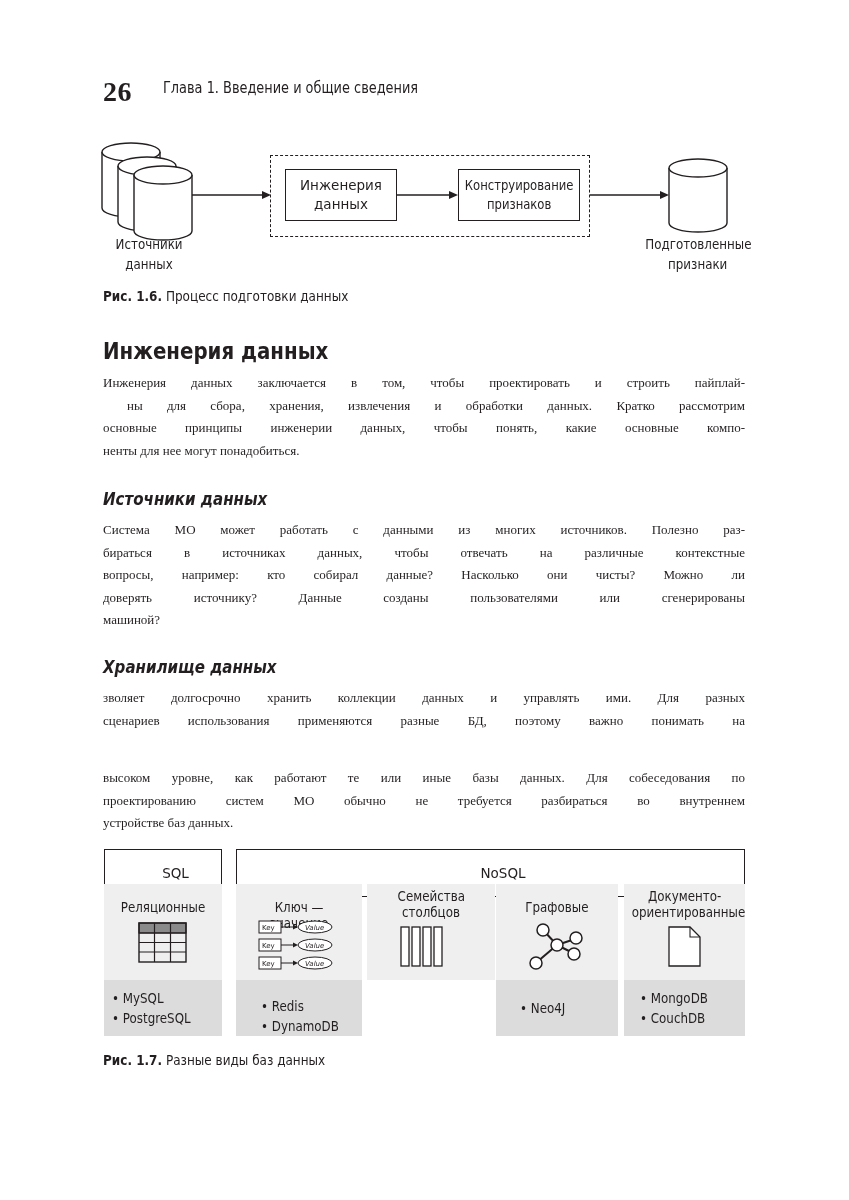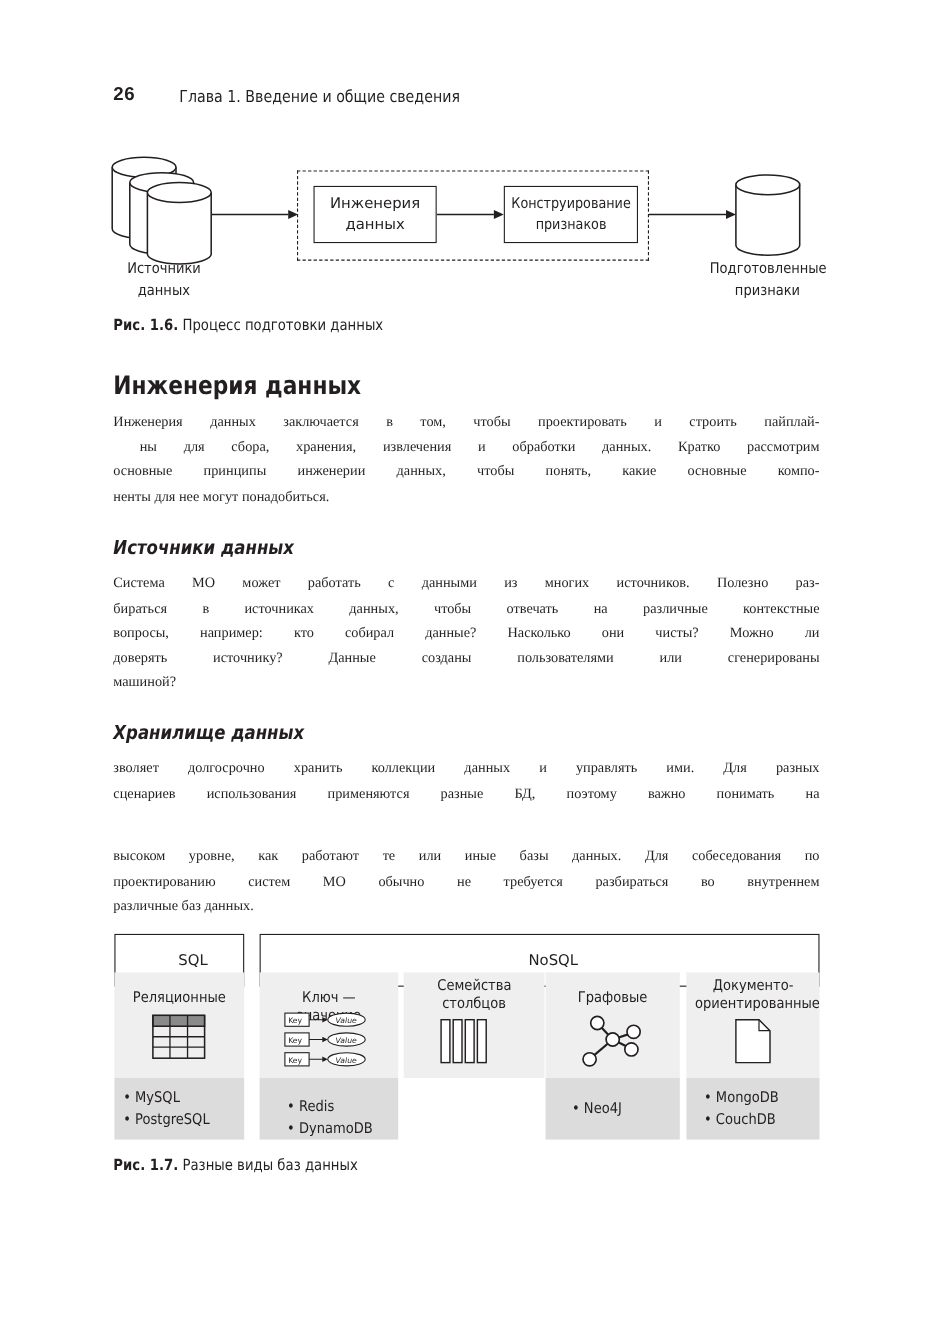--- a/index.html
+++ b/index.html
@@ -1,20 +1,20 @@
 <!DOCTYPE html>
 <html><head>
 <meta charset="utf-8">
 <style>
   html, body { margin: 0; padding: 0; }
   body { width: 849px; height: 1200px; background: #ffffff; position: relative; overflow: hidden; color: #231f20; }
   .abs { position: absolute; }
 
   
-  .pagenum { left: 103px; top: 76px; font-size: 17px; font-weight: bold; font-family: Liberation Sans, sans-serif; letter-spacing: 0.5px; }
+  .pagenum { left: 103px; top: 76px; font-size: 28px; font-weight: bold; font-family: Liberation Serif, serif; letter-spacing: 0.5px; }
   .runhead { left: 163px; top: 79px; font-size: 15px; font-family: "DejaVu Sans", sans-serif; transform: scaleX(0.86); transform-origin: left top; }
 
   
   .label { font-size: 13.5px; text-align: center; line-height: 20px; font-family: "DejaVu Sans", sans-serif; transform-origin: center top; }
   .box { position: absolute; border: 1.5px solid #231f20; background: #fff; display: flex; align-items: center; justify-content: center; text-align: center; font-size: 13.5px; line-height: 19px; font-family: "DejaVu Sans", sans-serif; box-sizing: border-box; }
   .dashed { position: absolute; border: 1.5px dashed #231f20; box-sizing: border-box; }
   .caption { font-size: 14px; font-family: "DejaVu Sans", sans-serif; transform: scaleX(0.86); transform-origin: left top; white-space: nowrap; }
   .caption b { font-weight: bold; }
 
   
@@ -103,21 +103,21 @@
   <span class="ln" style="display: block;">доверять источнику? Данные созданы пользователями или сгенерированы</span>
   <span class="ln last" style="display: block;">машиной?</span>
 </p>
 
 <h3 class="sub" style="top:657px;">Хранилище данных</h3>
 <p class="para" style="top:687px;">
   <span class="ln" style="display: block;">зволяет долгосрочно хранить коллекции данных и управлять ими. Для разных</span>
   <span class="ln" style="display: block;">сценариев использования применяются разные БД, поэтому важно понимать на</span>
   <span class="ln" style="display: block; margin-top: 35px;">высоком уровне, как работают те или иные базы данных. Для собеседования по</span>
   <span class="ln" style="display: block;">проектированию систем МО обычно не требуется разбираться во внутреннем</span>
-  <span class="ln last" style="display: block;">различные баз данных.</span>
+  <span class="ln last" style="display: block;">устройстве баз данных.</span>
 </p>
 
 <div>
   <div class="dbhead" style="left:104px;width:118px;">SQL</div>
   <div class="dbhead" style="left:236px;width:509px;">NoSQL</div>
 
   <div class="dbcol" style="left:104px;width:118px;">
     <div class="dbtop"></div>
     <div class="dbtitle" style="top:15px;"><span class="cond">Реляционные</span></div>
     <svg class="dbicon" style="left:34px;top:38px" width="50" height="42">

